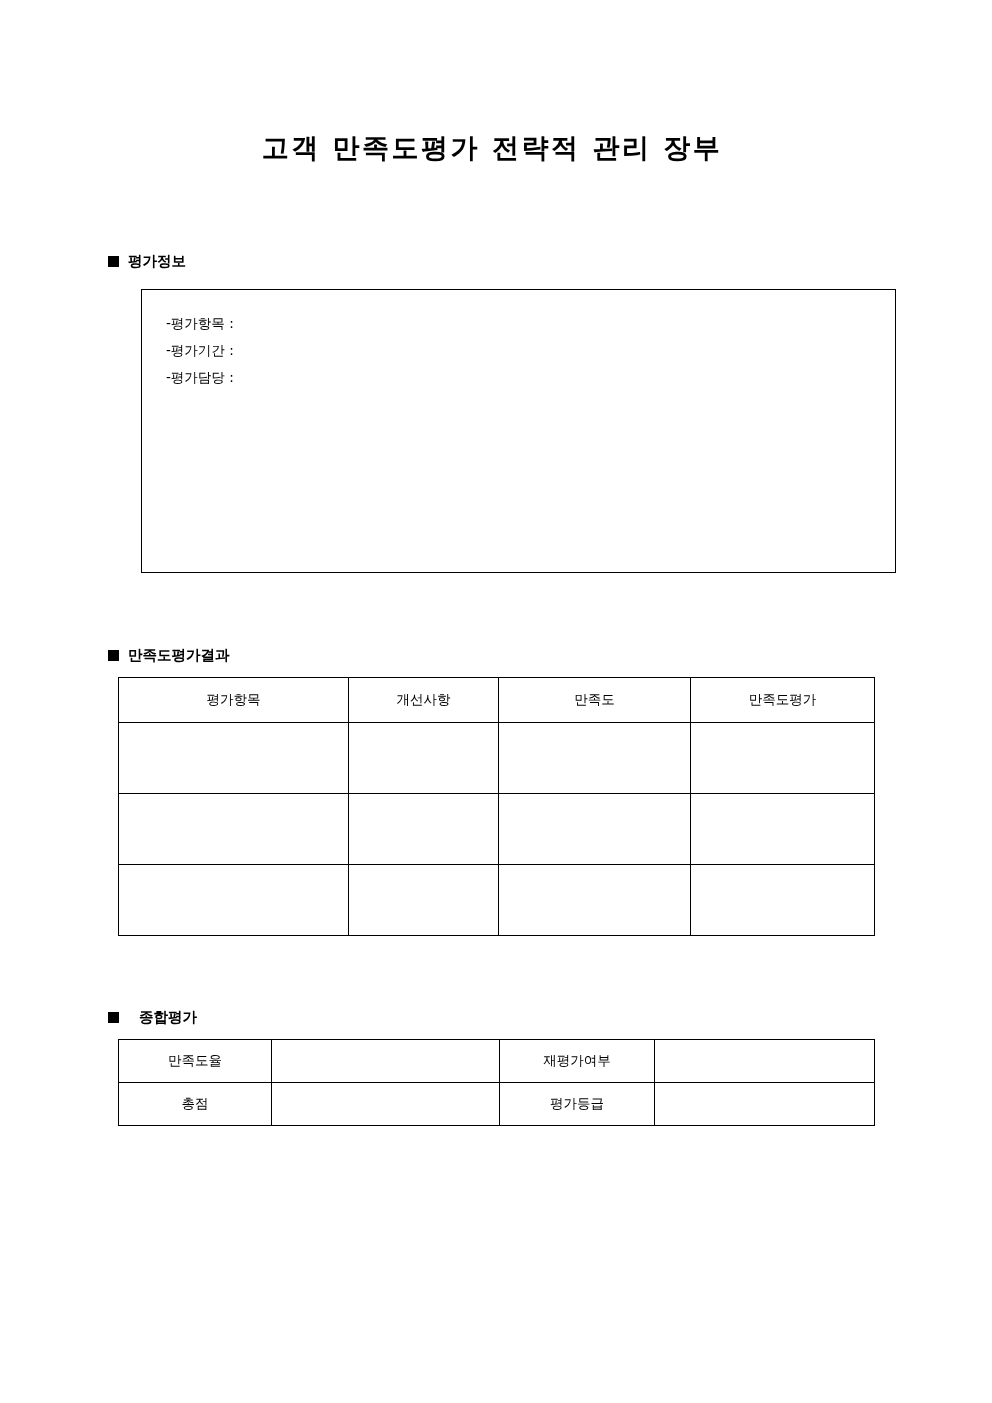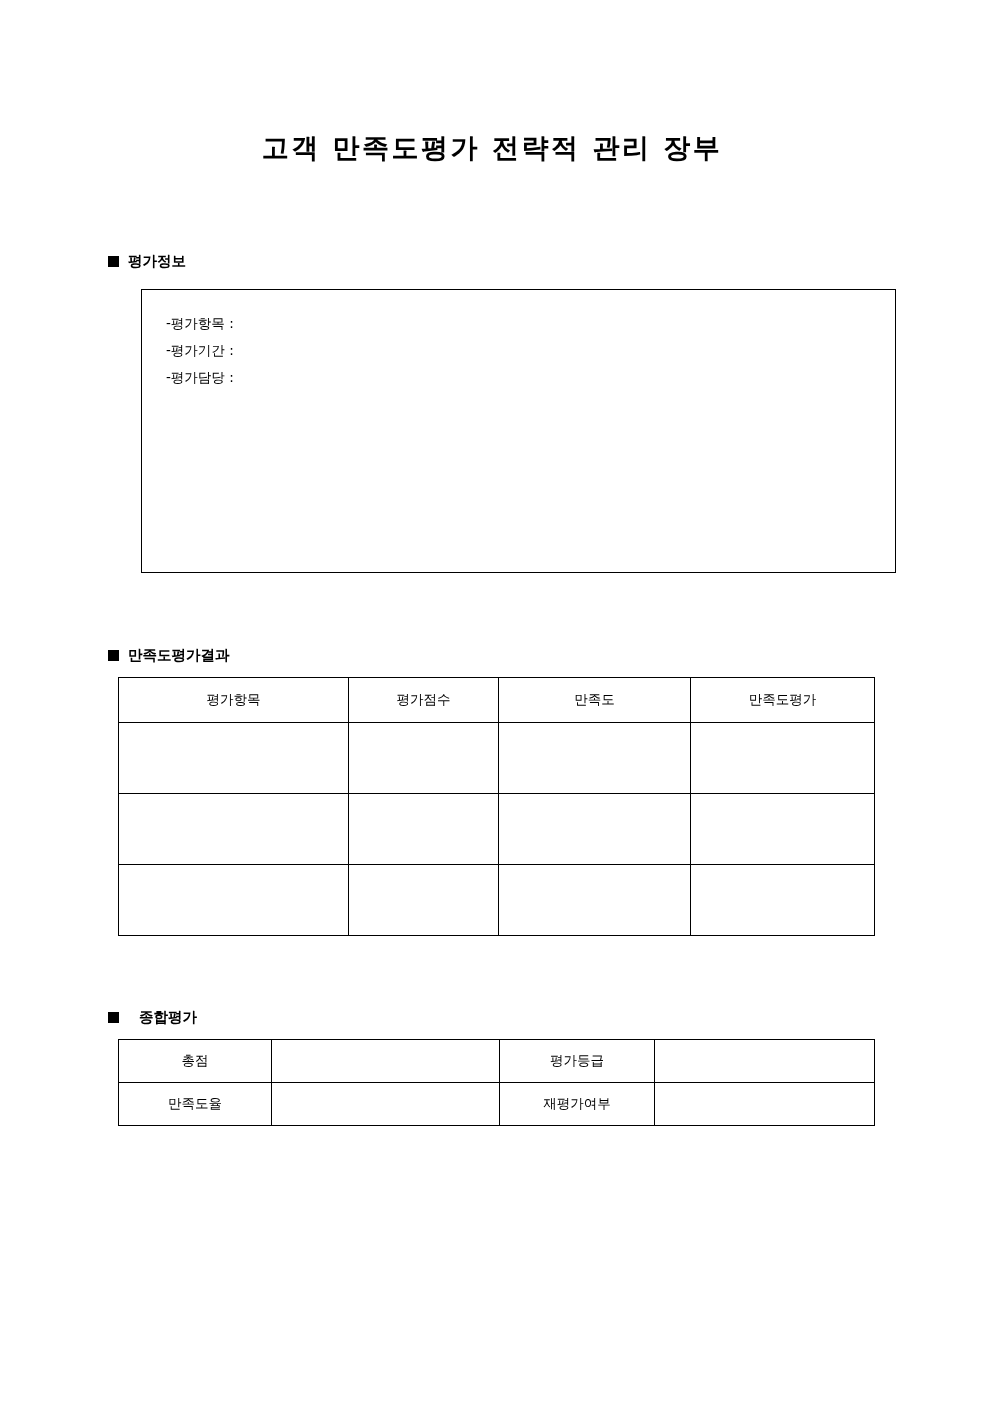--- a/index.html
+++ b/index.html
@@ -157,21 +157,21 @@
   <table class="form-table" id="results-table">
     <colgroup>
       <col style="width:230px">
       <col style="width:150px">
       <col style="width:192px">
       <col style="width:184px">
     </colgroup>
     <thead>
       <tr class="head-row">
         <th class="hdr">평가항목</th>
-        <th class="hdr">평가점수</th>
+        <th class="hdr">개선사항</th>
         <th class="hdr">만족도</th>
         <th class="hdr">만족도평가</th>
       </tr>
     </thead>
     <tbody>
       <tr class="data-row">
         <td></td>
         <td></td>
         <td></td>
         <td></td>
@@ -198,27 +198,27 @@
 
   <table class="form-table" id="summary-table">
     <colgroup>
       <col style="width:153px">
       <col style="width:228px">
       <col style="width:155px">
       <col style="width:220px">
     </colgroup>
     <tbody>
       <tr class="kv-row">
+        <td class="lbl">만족도율</td>
+        <td></td>
+        <td class="lbl">재평가여부</td>
+        <td></td>
+      </tr>
+      <tr class="kv-row">
         <td class="lbl">총점</td>
         <td></td>
         <td class="lbl">평가등급</td>
-        <td></td>
-      </tr>
-      <tr class="kv-row">
-        <td class="lbl">만족도율</td>
-        <td></td>
-        <td class="lbl">재평가여부</td>
         <td></td>
       </tr>
     </tbody>
   </table>
 
 </div>
 
 </body></html>

